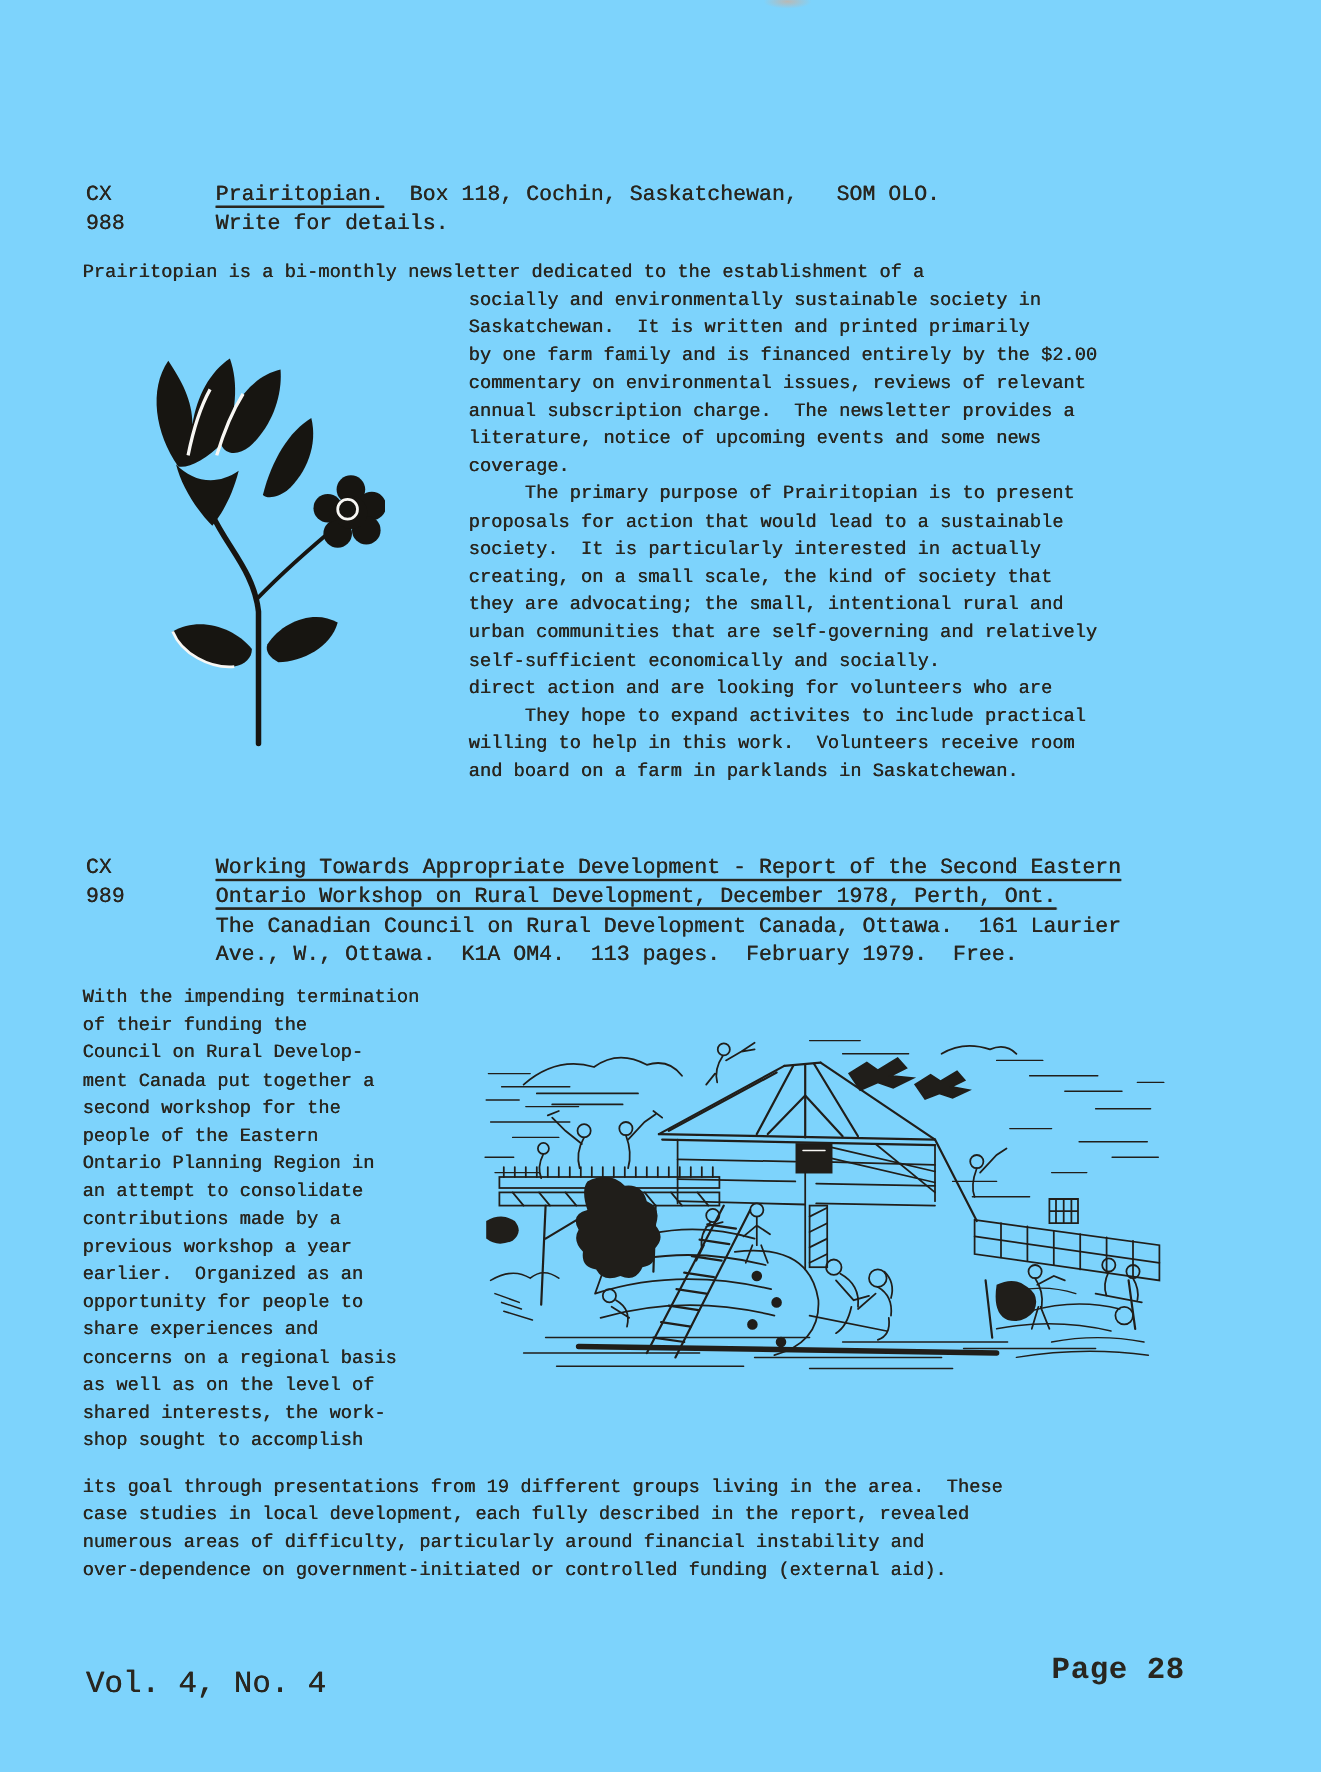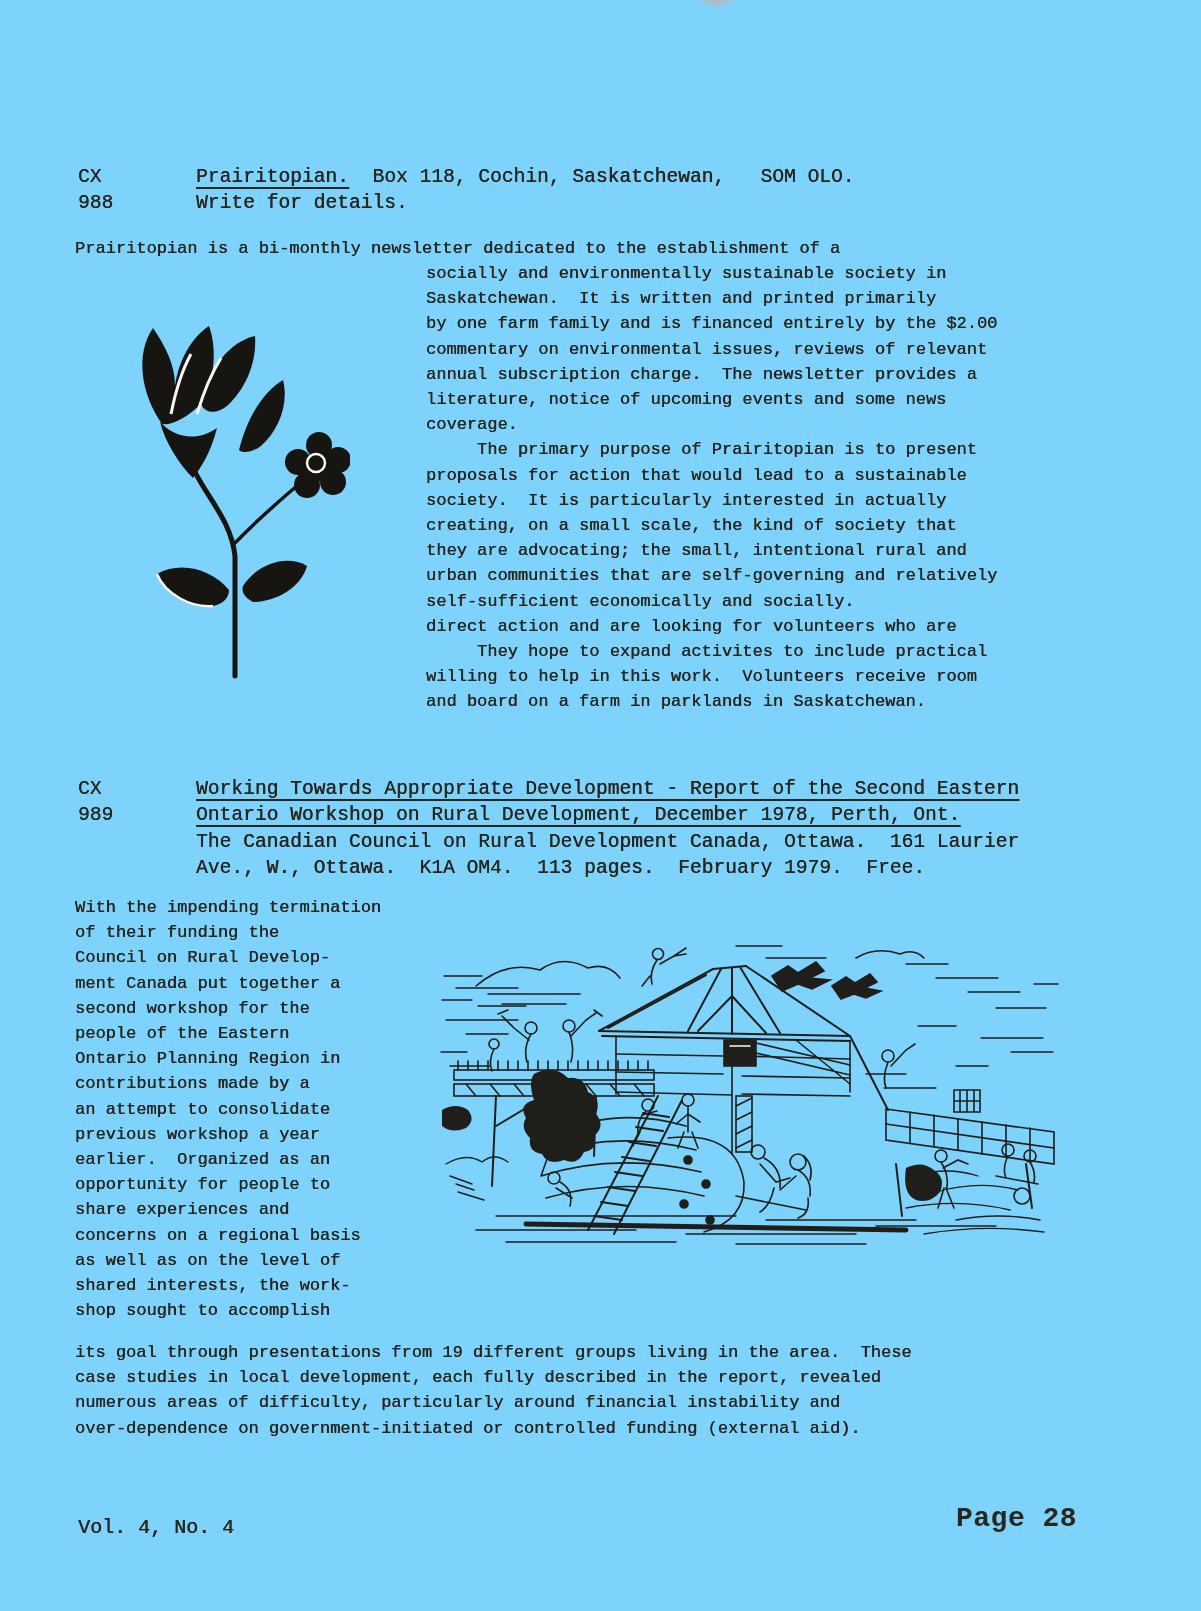--- a/index.html
+++ b/index.html
@@ -7,21 +7,21 @@
     position:relative; width:1201px; height:1611px;
     background:#7dd3fc;
     font-family:"Liberation Mono","DejaVu Sans Mono",monospace;
     color:#29261f; overflow:hidden;
   }
   .mono { font-size:17px; line-height:25.2px; letter-spacing:0; text-shadow:0.35px 0 0 currentColor; }
   .hdr  { font-size:19.6px; line-height:26.4px; text-shadow:0.35px 0 0 currentColor; }
   .tline { white-space:pre; }
   .u { text-decoration:underline; text-decoration-thickness:2px; text-underline-offset:5px; }
   .abs { position:absolute; }
-  .footer-left { font-size:20px; text-shadow:0.4px 0 0 currentColor; }
+  .footer-left { font-size:28px; text-shadow:0.4px 0 0 currentColor; }
   .footer-right { font-size:28px; font-weight:bold; filter:blur(0.4px); letter-spacing:0.5px; }
   .smudge { position:absolute; left:694px; top:-5px; width:44px; height:13px;
             background:radial-gradient(ellipse at center,#b9b9b6 0%,rgba(185,185,182,0) 70%); border-radius:50%; }
   svg { display:block; }
 </style>
 </head>
 <body>
 
 <div class="page">
   <div class="smudge"></div>
@@ -102,22 +102,22 @@
   </div>
 
   <div class="abs mono" style="left:75px; top:895px;">
       <div class="tline">With the impending termination</div>
       <div class="tline">of their funding the</div>
       <div class="tline">Council on Rural Develop-</div>
       <div class="tline">ment Canada put together a</div>
       <div class="tline">second workshop for the</div>
       <div class="tline">people of the Eastern</div>
       <div class="tline">Ontario Planning Region in</div>
+      <div class="tline">an attempt to consolidate</div>
       <div class="tline">contributions made by a</div>
-      <div class="tline">an attempt to consolidate</div>
       <div class="tline">previous workshop a year</div>
       <div class="tline">earlier.  Organized as an</div>
       <div class="tline">opportunity for people to</div>
       <div class="tline">share experiences and</div>
       <div class="tline">concerns on a regional basis</div>
       <div class="tline">as well as on the level of</div>
       <div class="tline">shared interests, the work-</div>
       <div class="tline">shop sought to accomplish</div>
     </div>
 

